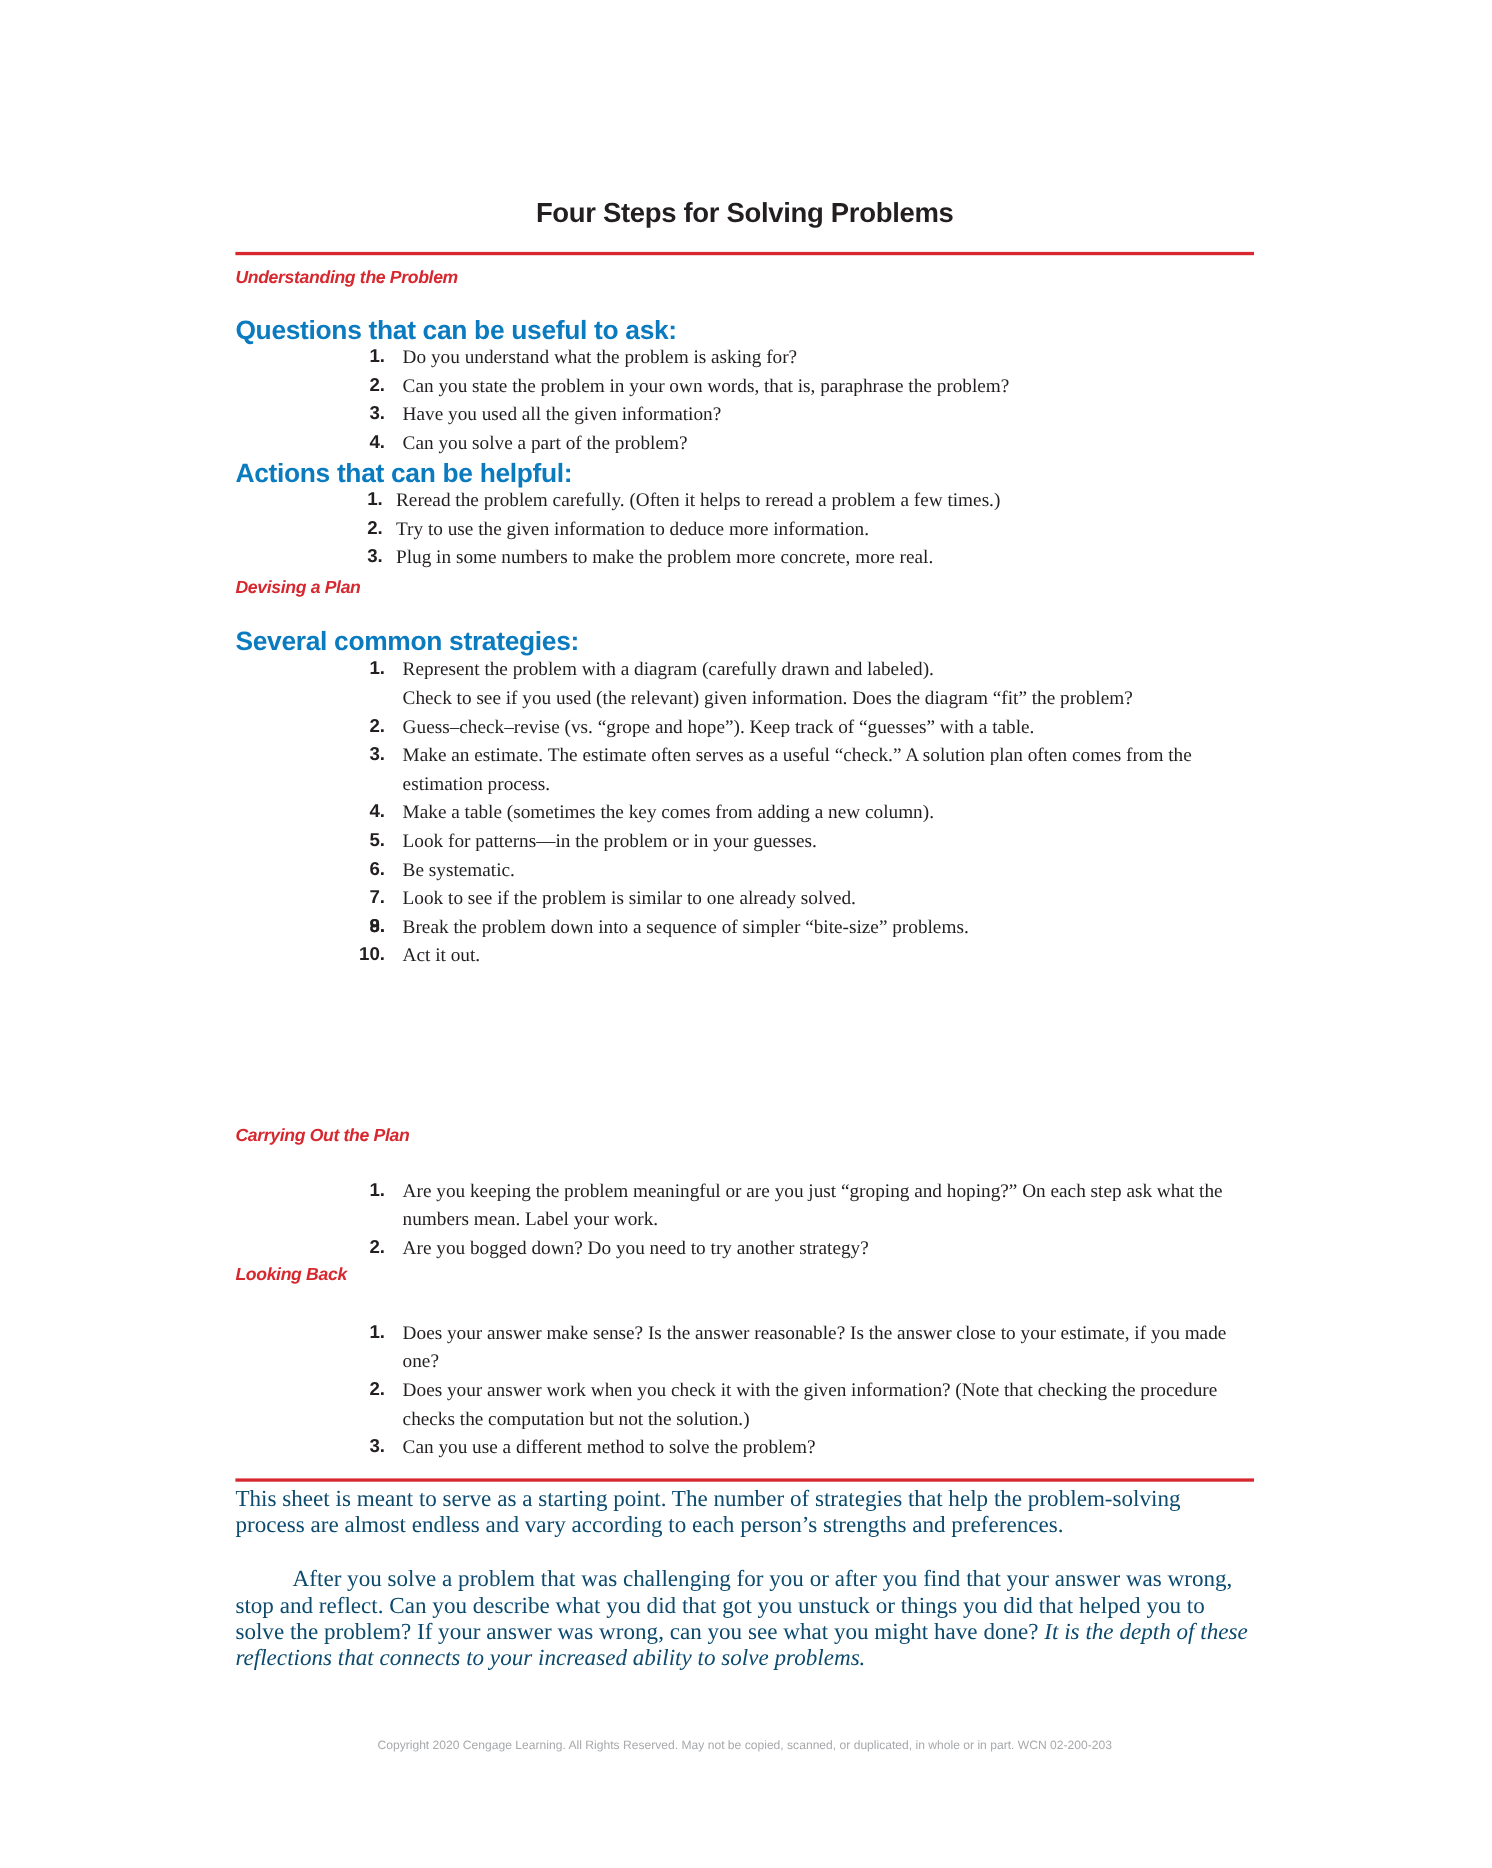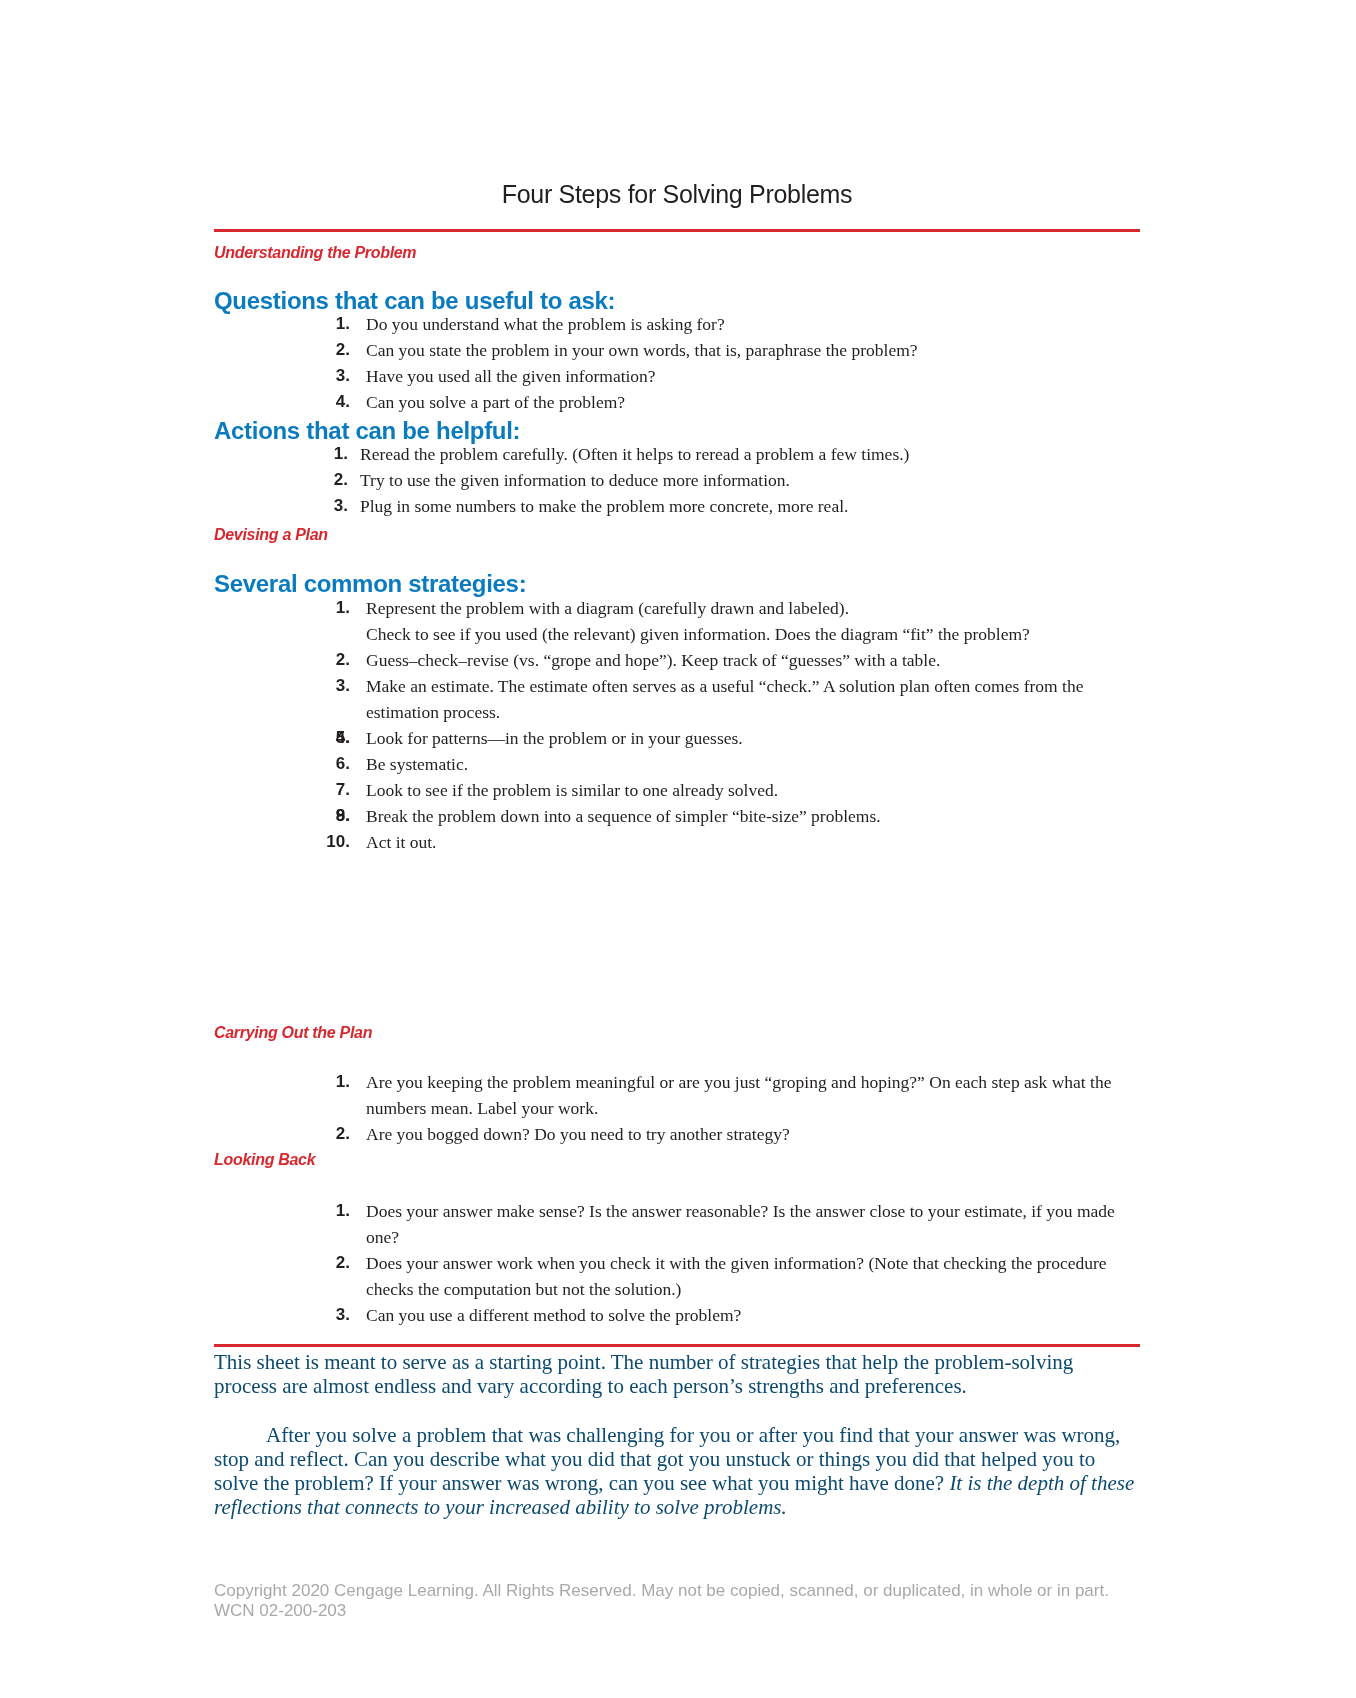--- a/index.html
+++ b/index.html
@@ -1,20 +1,20 @@
 <!DOCTYPE html>
 <html><head>
 <meta charset="utf-8">
 <style>
   html, body { margin: 0; padding: 0; background: #ffffff; }
   body { width: 1356px; height: 1698px; position: relative; overflow: hidden; }
   .page { position: absolute; left: 214px; top: 0; width: 926px; }
   .title {
     position: absolute; top: 180px; left: 0; width: 926px; text-align: center;
-    font-family: "Liberation Sans", sans-serif; font-weight: normal; font-size: 25px;
+    font-family: "Liberation Sans", sans-serif; font-weight: bold; font-size: 25px;
     color: #231f20; letter-spacing: -0.3px; margin: 0;
   }
   .rule { position: absolute; left: 0; width: 926px; height: 3px; background: #d7282f; }
   .rule-top { top: 229px; }
   .rule-bottom { top: 1344px; }
   .h-red {
     position: absolute; left: 0; margin: 0;
     font-family: "Liberation Sans", sans-serif; font-style: italic; font-weight: bold;
     font-size: 16px; color: #d7282f; letter-spacing: -0.3px;
   }
@@ -34,22 +34,22 @@
   }
   ol.steps.tight li { padding-left: 146px; }
   ol.steps.tight li .num { left: 94px; }
   .para {
     position: absolute; left: 0; width: 926px; margin: 0;
     font-family: "Liberation Serif", serif; font-size: 21px; line-height: 24px; color: #0c4a6e;
   }
   .para.indent { text-indent: 52px; }
   .para em { font-style: italic; }
   .footer {
-    position: absolute; top: 1581px; left: 0; width: 926px; text-align: left;
-    font-family: "Liberation Sans", sans-serif; font-size: 17px; color: #a7a9ac; margin: 0;
+    position: absolute; top: 1581px; left: 0; width: 926px; text-align: center;
+    font-family: "Liberation Sans", sans-serif; font-size: 11px; color: #a7a9ac; margin: 0;
   }
 </style>
 </head>
 <body>
 
 <div class="page">
 
   <h1 class="title">Four Steps for Solving Problems</h1>
   <div class="rule rule-top"></div>
 
@@ -68,21 +68,21 @@
     <li><span class="num">2.</span><span>Try to use the given information to deduce more information.</span></li>
     <li><span class="num">3.</span><span>Plug in some numbers to make the problem more concrete, more real.</span></li>
   </ol>
 
   <h2 class="h-red" style="top:526px;">Devising a Plan</h2>
   <h3 class="h-blue" style="top:570px;">Several common strategies:</h3>
   <ol class="steps" style="top:595px;">
     <li><span class="num">1.</span><span>Represent the problem with a diagram (carefully drawn and labeled).</span><br><span style="display:inline-block;width:700px;">Check to see if you used (the relevant) given information. Does the diagram “fit” the problem?</span></li>
     <li><span class="num">2.</span><span>Guess–check–revise (vs. “grope and hope”). Keep track of “guesses” with a table.</span></li>
     <li><span class="num">3.</span><span>Make an estimate. The estimate often serves as a useful “check.” A solution plan often comes from the estimation process.</span></li>
-    <li><span class="num">4.</span></li>
+    <li><span class="num">4.</span><span>Make a table (sometimes the key comes from adding a new column).</span></li>
     <li><span class="num">5.</span><span>Look for patterns—in the problem or in your guesses.</span></li>
     <li><span class="num">6.</span><span>Be systematic.</span></li>
     <li><span class="num">7.</span><span>Look to see if the problem is similar to one already solved.</span></li>
     <li><span class="num">8.</span></li>
     <li><span class="num">9.</span><span>Break the problem down into a sequence of simpler “bite-size” problems.</span></li>
     <li><span class="num">10.</span><span>Act it out.</span></li>
   </ol>
 
   <h2 class="h-red" style="top:1024px;">Carrying Out the Plan</h2>
   <ol class="steps" style="top:1069px;">

